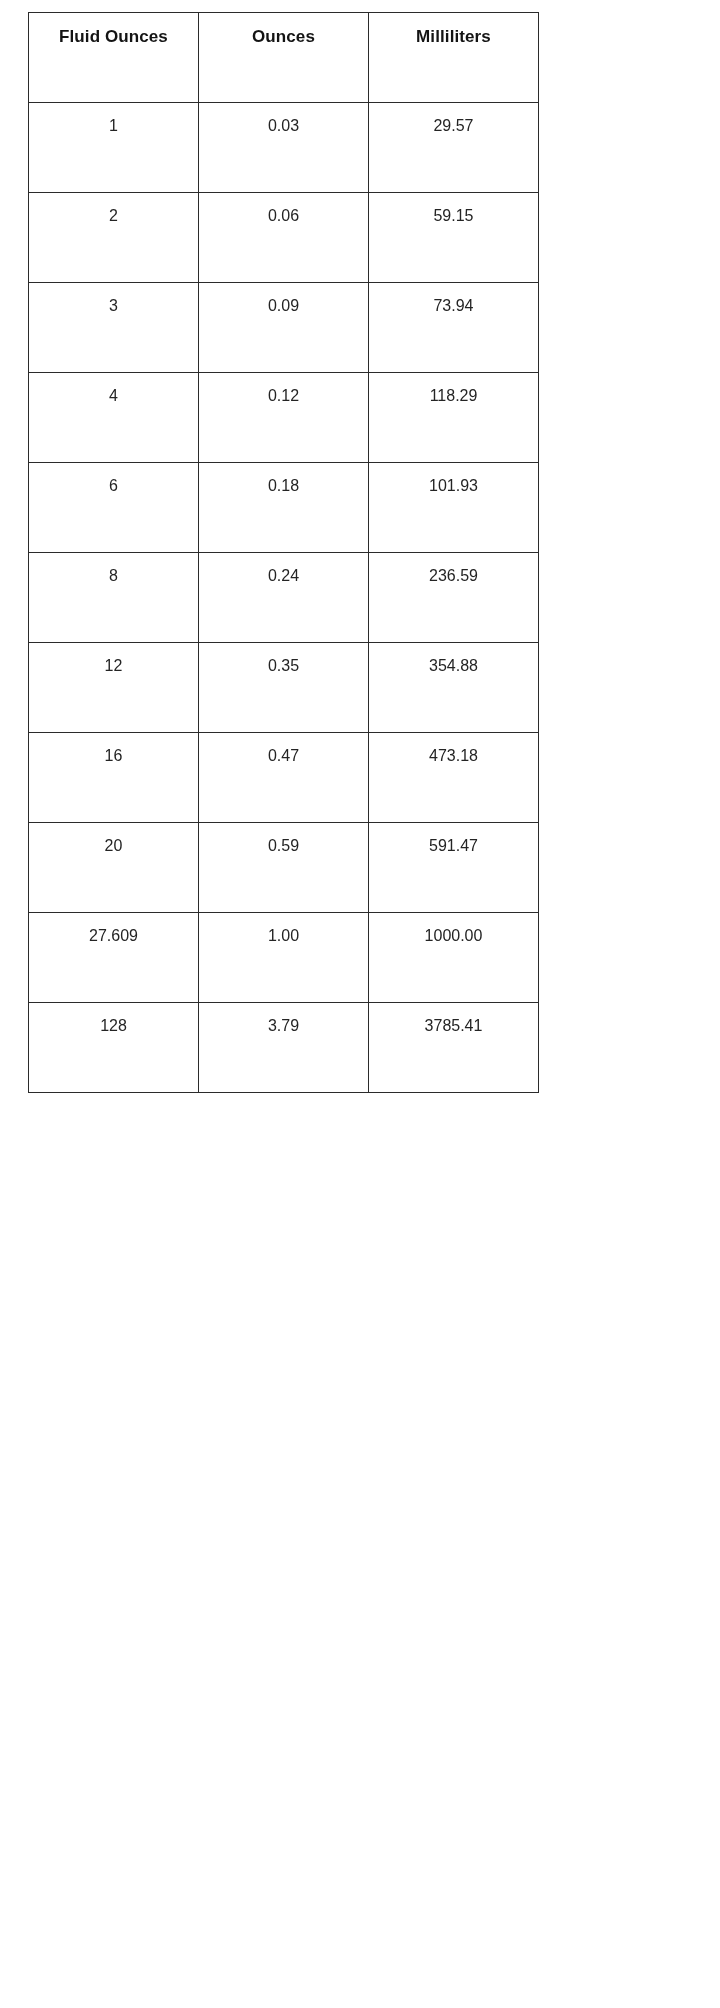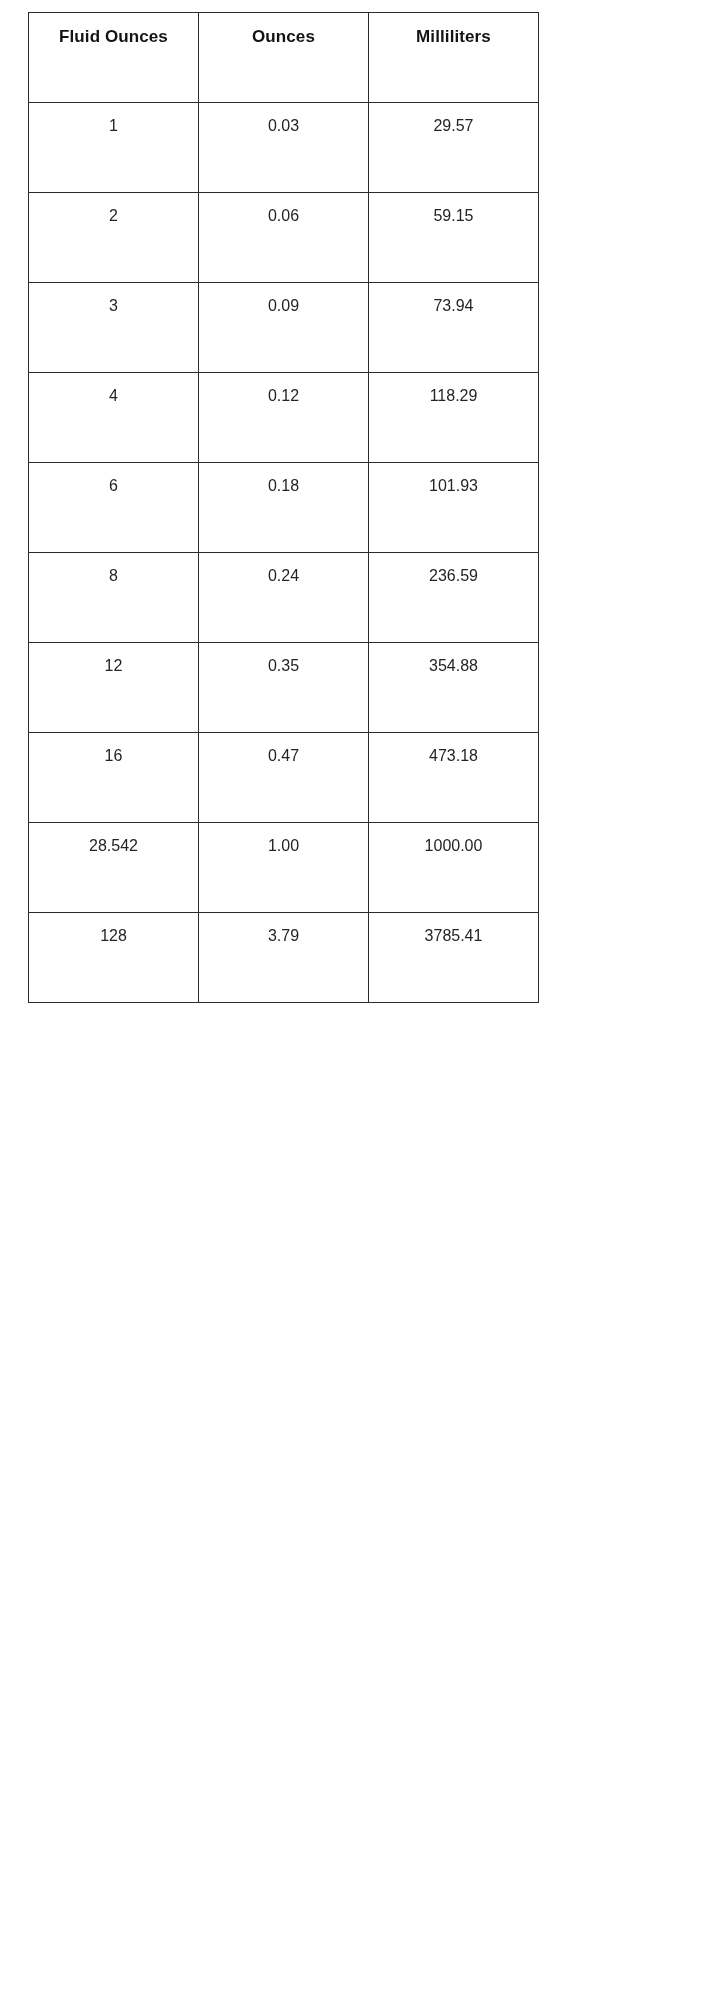--- a/index.html
+++ b/index.html
@@ -112,21 +112,26 @@
         <td>12</td>
         <td>0.35</td>
         <td>354.88</td>
       </tr>
       <tr>
         <td>16</td>
         <td>0.47</td>
         <td>473.18</td>
       </tr>
       <tr>
-        <td>28.542</td>
+        <td>20</td>
+        <td>0.59</td>
+        <td>591.47</td>
+      </tr>
+      <tr>
+        <td>27.609</td>
         <td>1.00</td>
         <td>1000.00</td>
       </tr>
       <tr>
         <td>128</td>
         <td>3.79</td>
         <td>3785.41</td>
       </tr>
     </tbody>
   </table>

